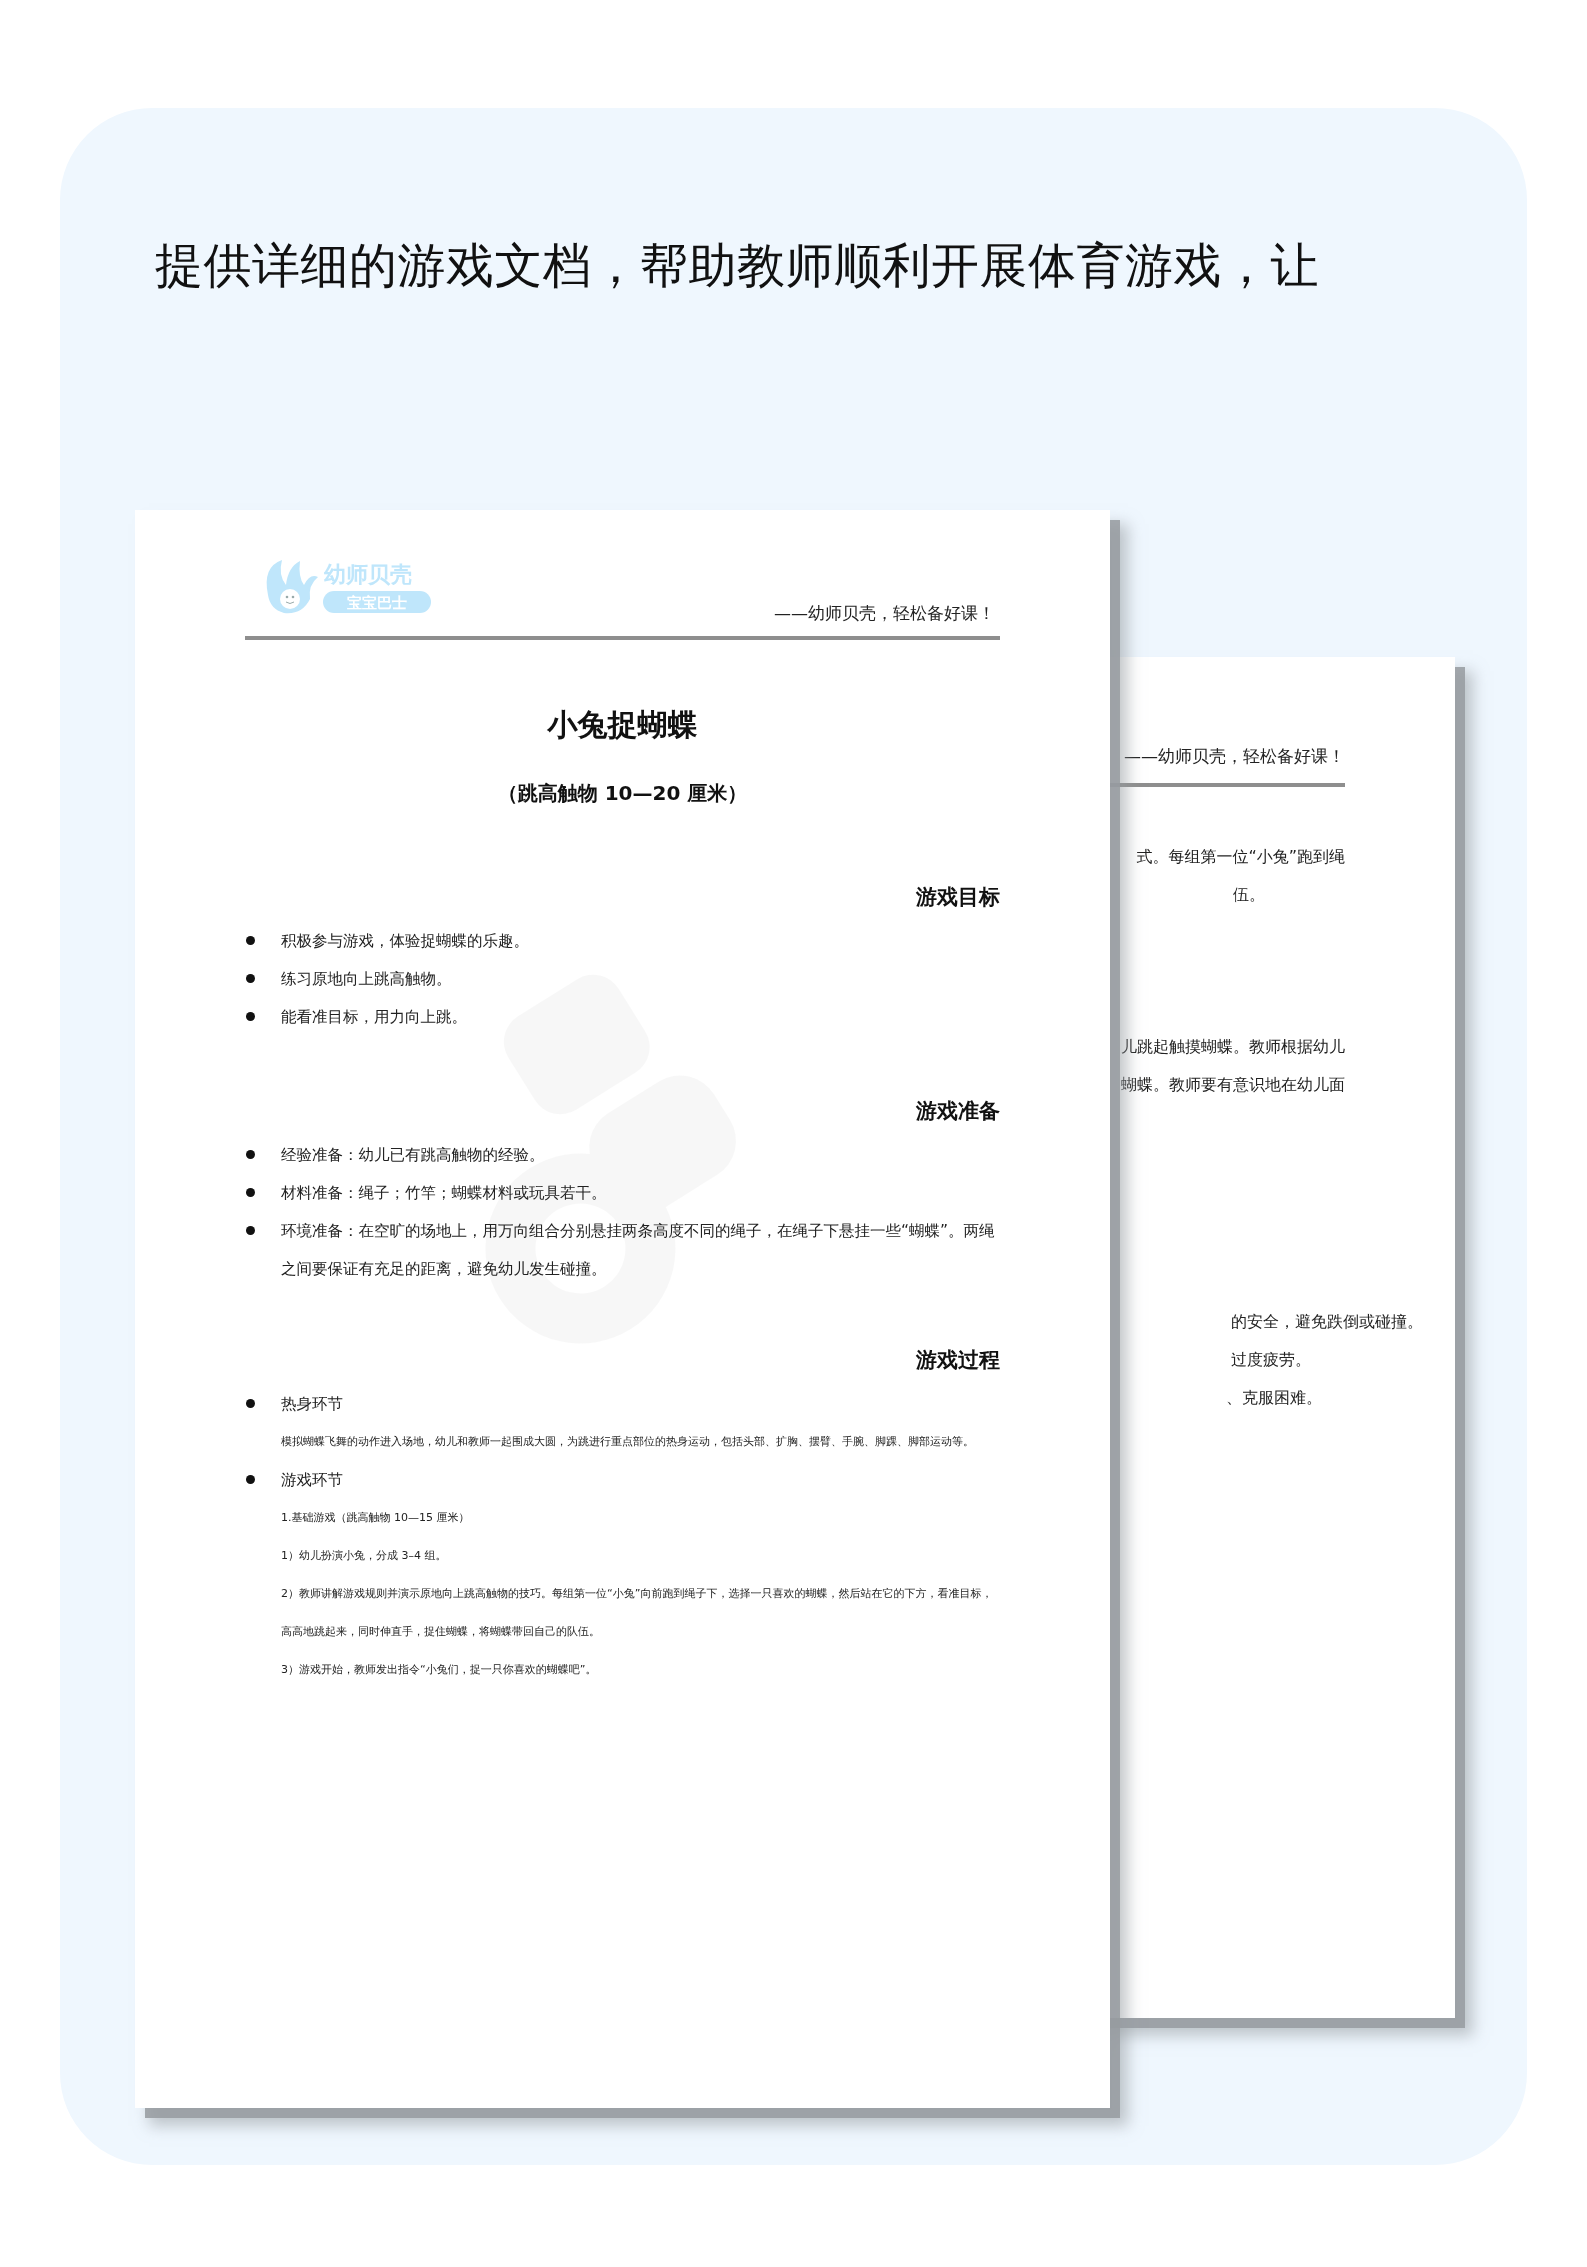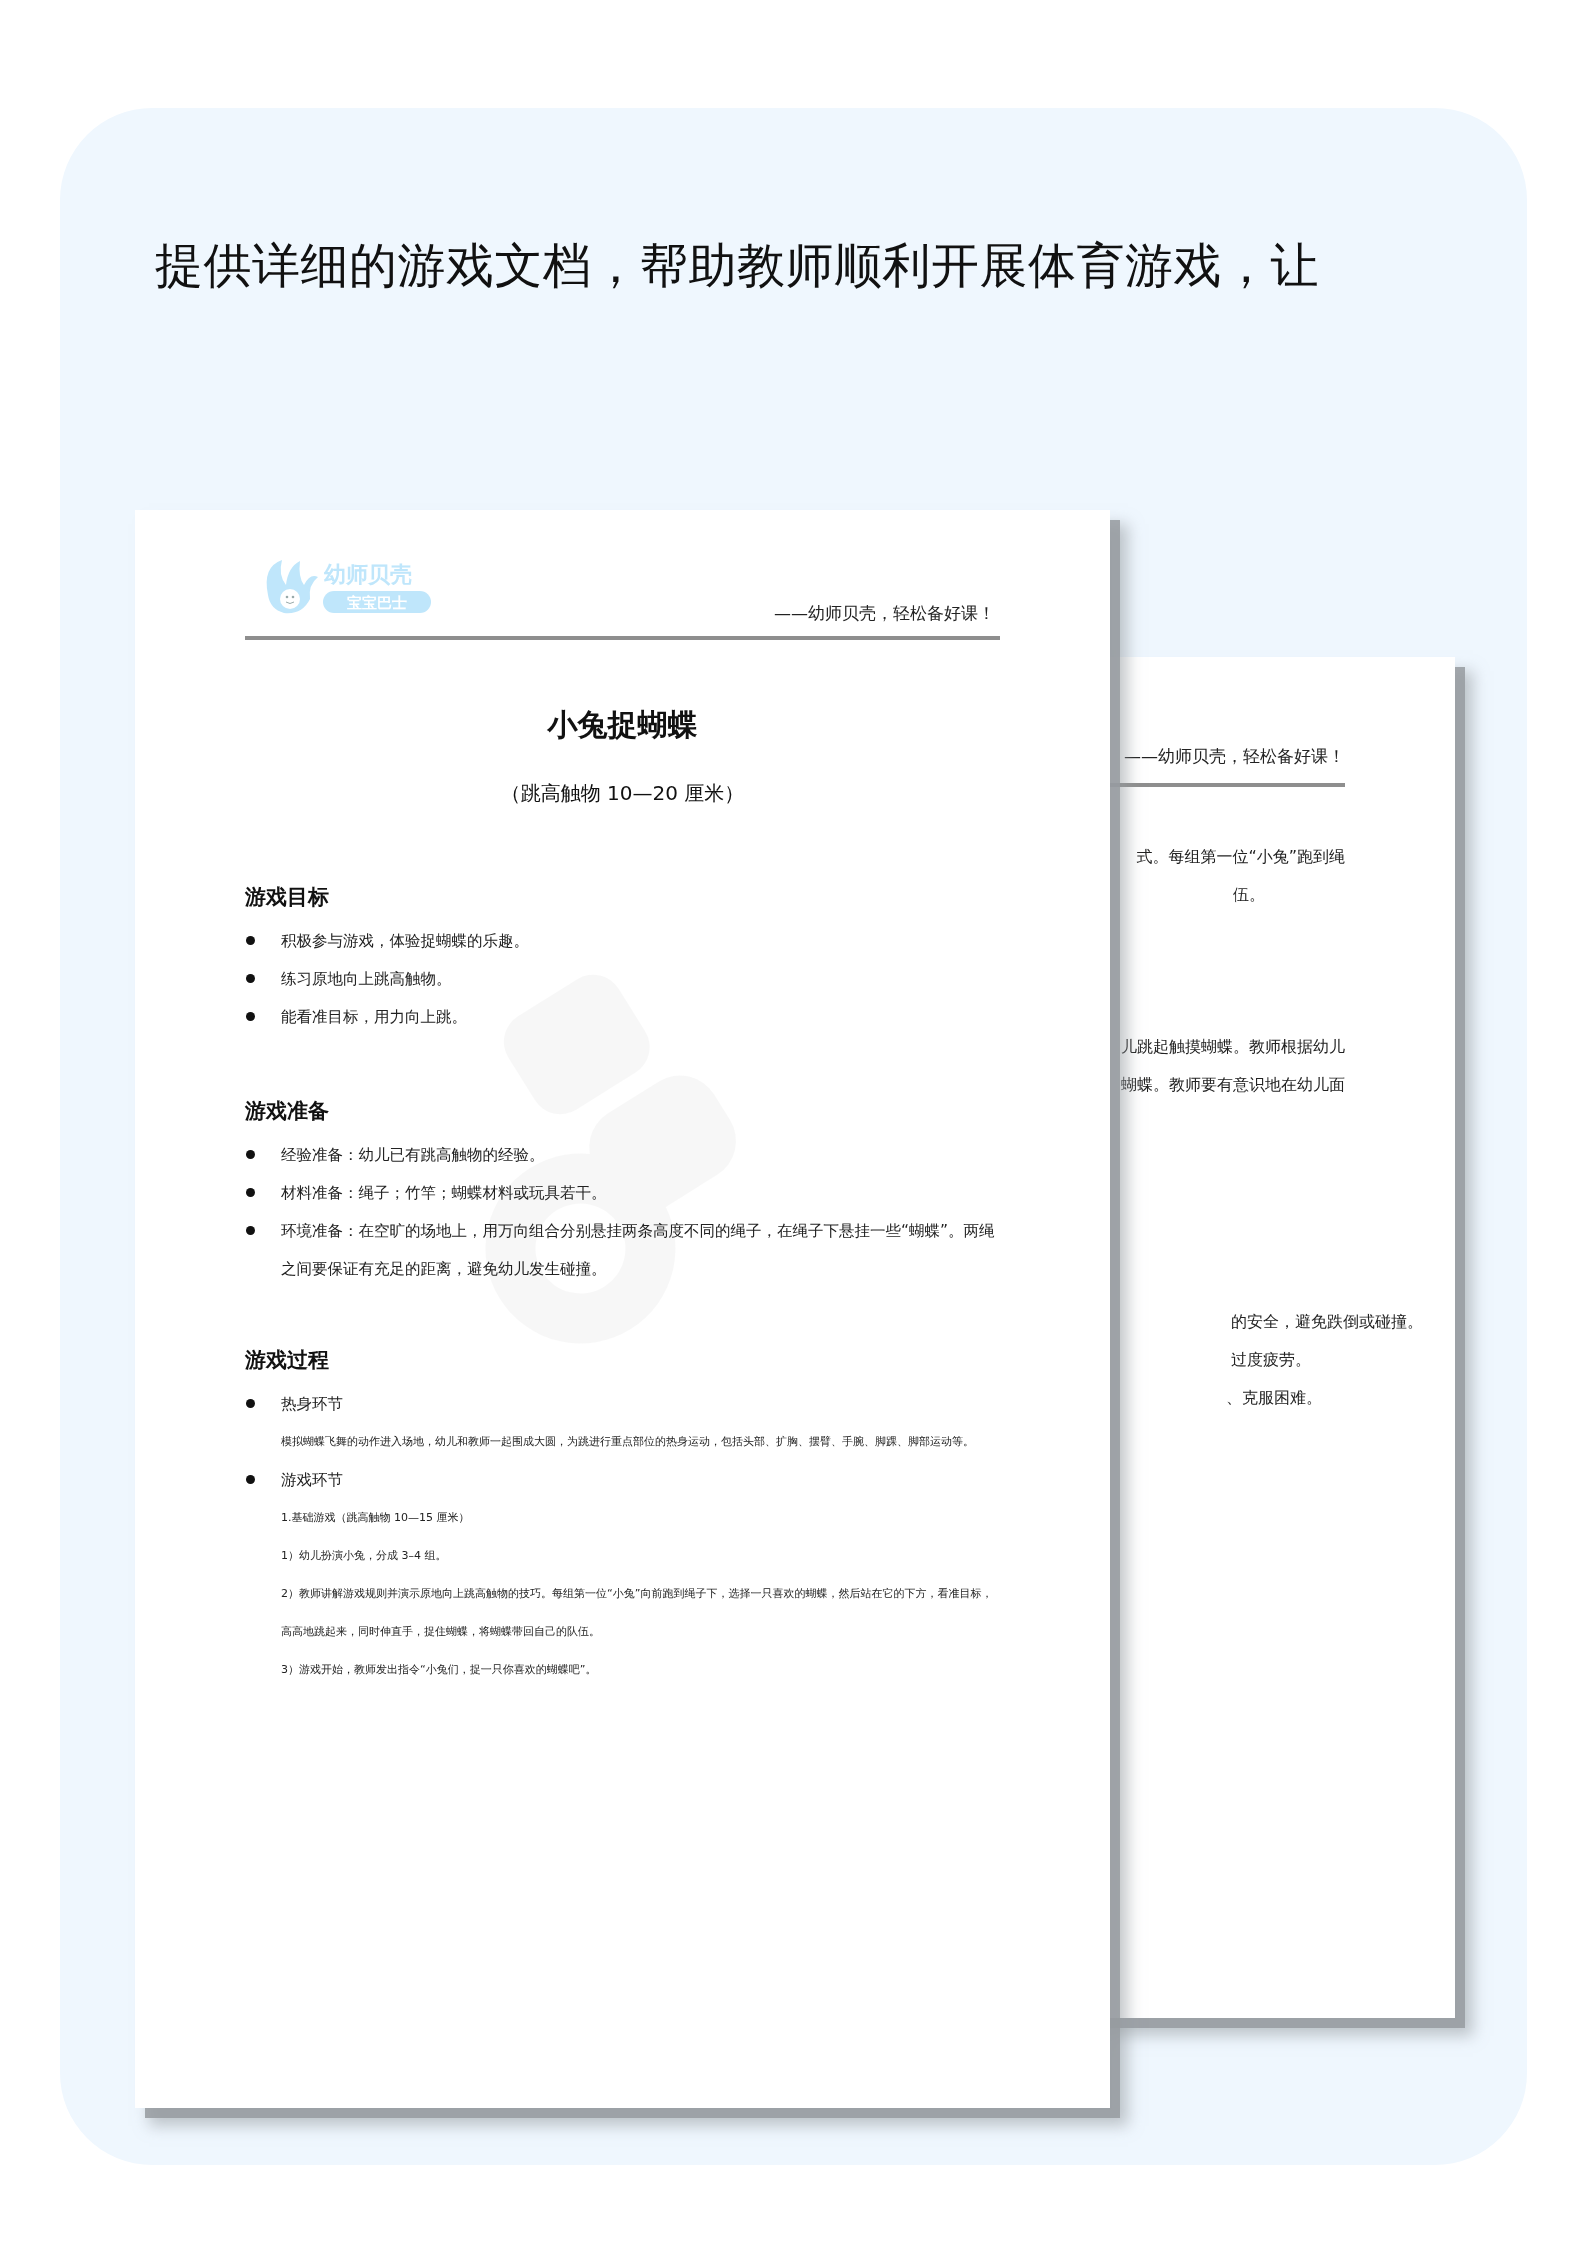--- a/index.html
+++ b/index.html
@@ -26,23 +26,23 @@
   .back-inner { position: absolute; left: -370px; top: 0; width: 1332px; height: 100%; }
   .back-slogan { position: absolute; right: 110px; top: 88px; font-size: 17px; color: #222; }
   .back-rule { position: absolute; left: 0; right: 110px; top: 126px; height: 4px; background: #8e8e8e; }
   .back-line { position: absolute; right: 110px; font-size: 16px; color: #222; white-space: nowrap; }
 
   
   .logo { position: absolute; left: 125px; top: 45px; width: 175px; height: 65px; }
   .slogan { position: absolute; right: 115px; top: 92px; font-size: 17px; color: #222; }
   .rule { position: absolute; left: 110px; right: 110px; top: 126px; height: 4px; background: #8e8e8e; }
   .doc-title { position: absolute; left: 0; right: 0; top: 195px; text-align: center; font-size: 30px; font-weight: bold; color: #111; }
-  .doc-subtitle { position: absolute; left: 0; right: 0; top: 270px; text-align: center; font-size: 20px; font-weight: normal; color: #111; }
+  .doc-subtitle { position: absolute; left: 0; right: 0; top: 270px; text-align: center; font-size: 20px; font-weight: bold; color: #111; }
   .content { position: absolute; left: 110px; right: 110px; top: 370px; }
-  .section-title { font-size: 21px; font-weight: bold; color: #111; margin: 0 0 8px 0; height: 34px; line-height: 34px; }
+  .section-title { font-size: 21px; font-weight: bold; color: #111; margin: 0 0 8px 0; height: 34px; line-height: 34px; text-align: right; }
   .sec { margin-bottom: 0; }
   .bullet { position: relative; padding-left: 36px; font-size: 15.5px; line-height: 38px; color: #222; }
   .bullet::before { content: ""; position: absolute; left: 1px; top: 14px; width: 9px; height: 9px; border-radius: 50%; background: #111; }
   .para { padding-left: 36px; font-size: 11px; line-height: 38px; color: #222; }
   .gap1 { height: 58px; }
   .gap2 { height: 55px; }
   .watermark {
     position: absolute; left: 290px; top: 470px; width: 330px; height: 360px; opacity: 0.06;
     transform: rotate(-32deg); pointer-events: none;
   }

